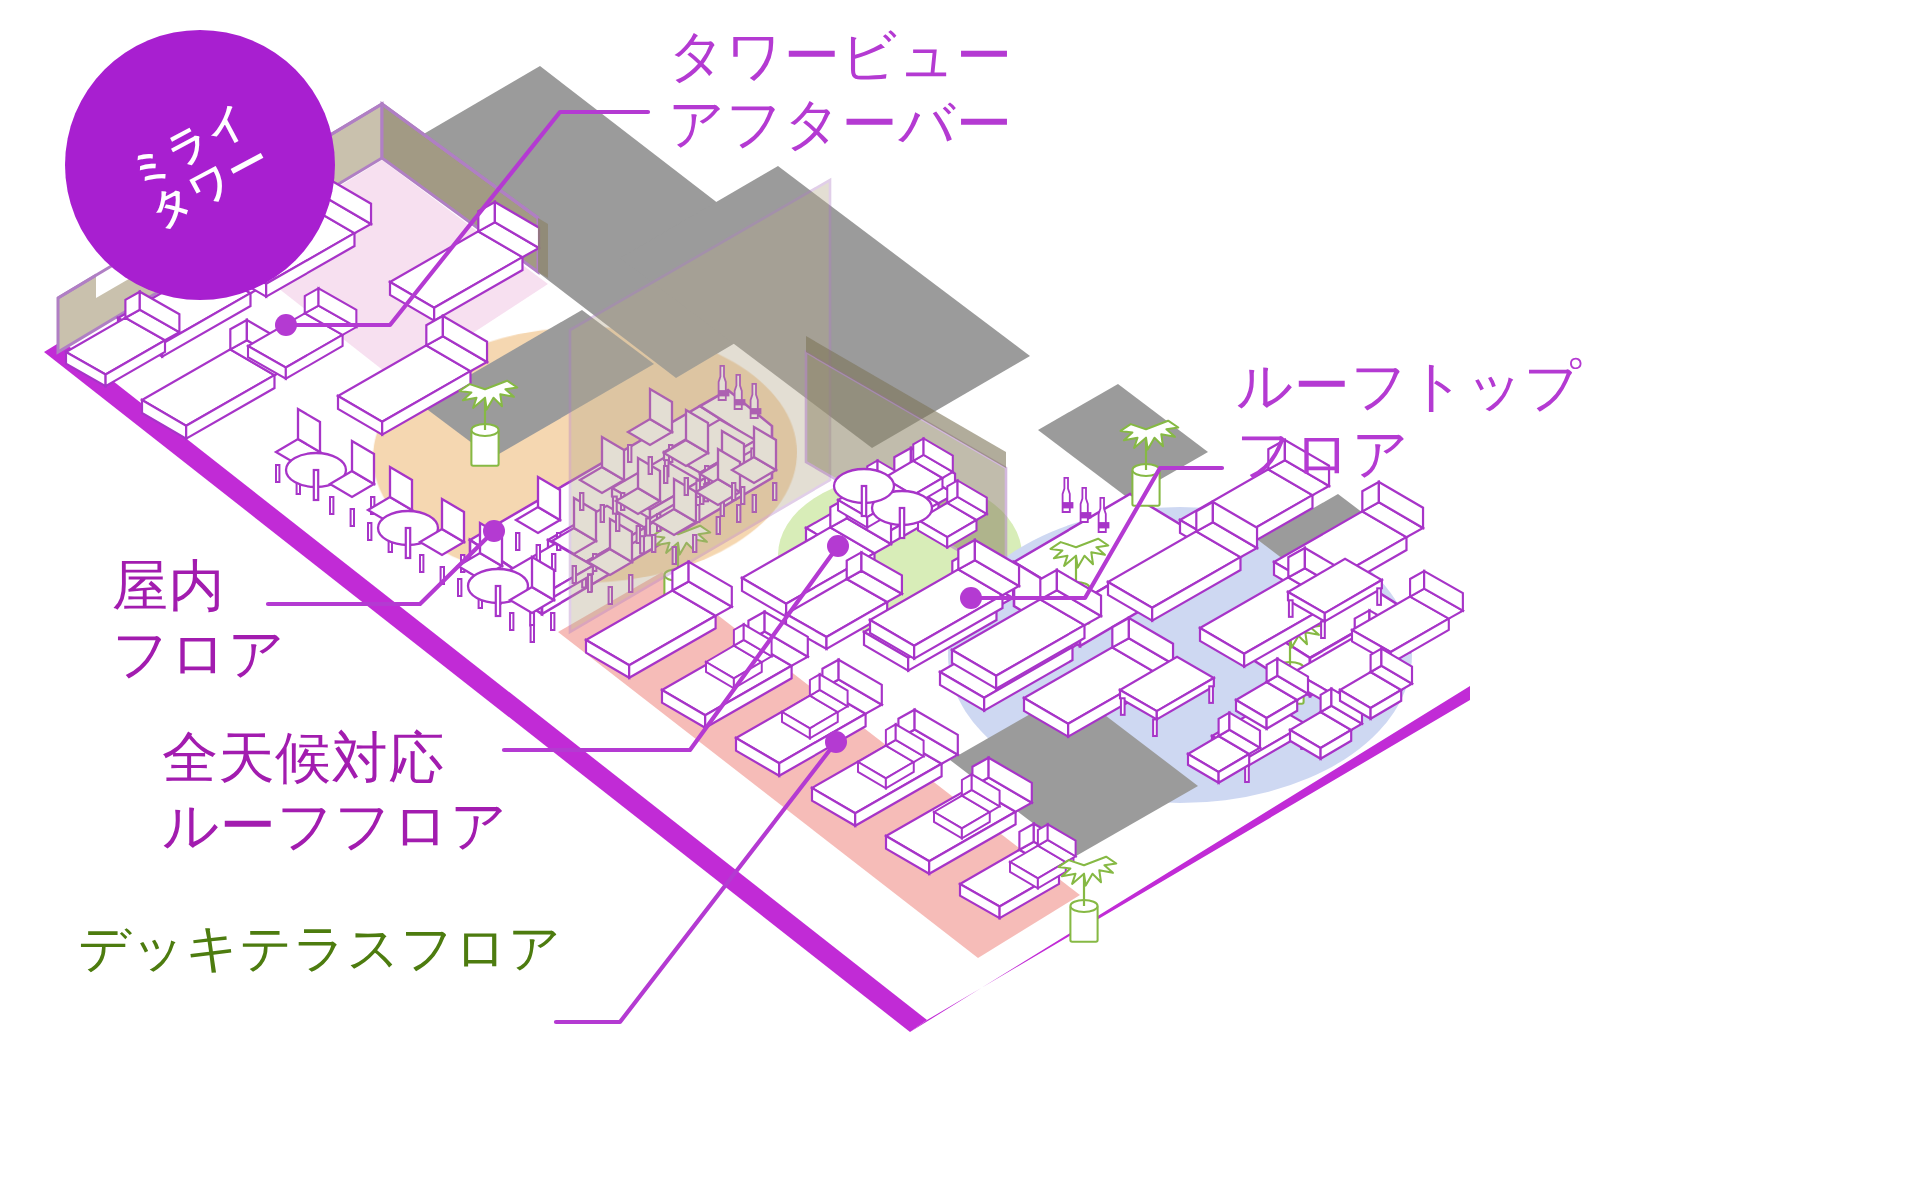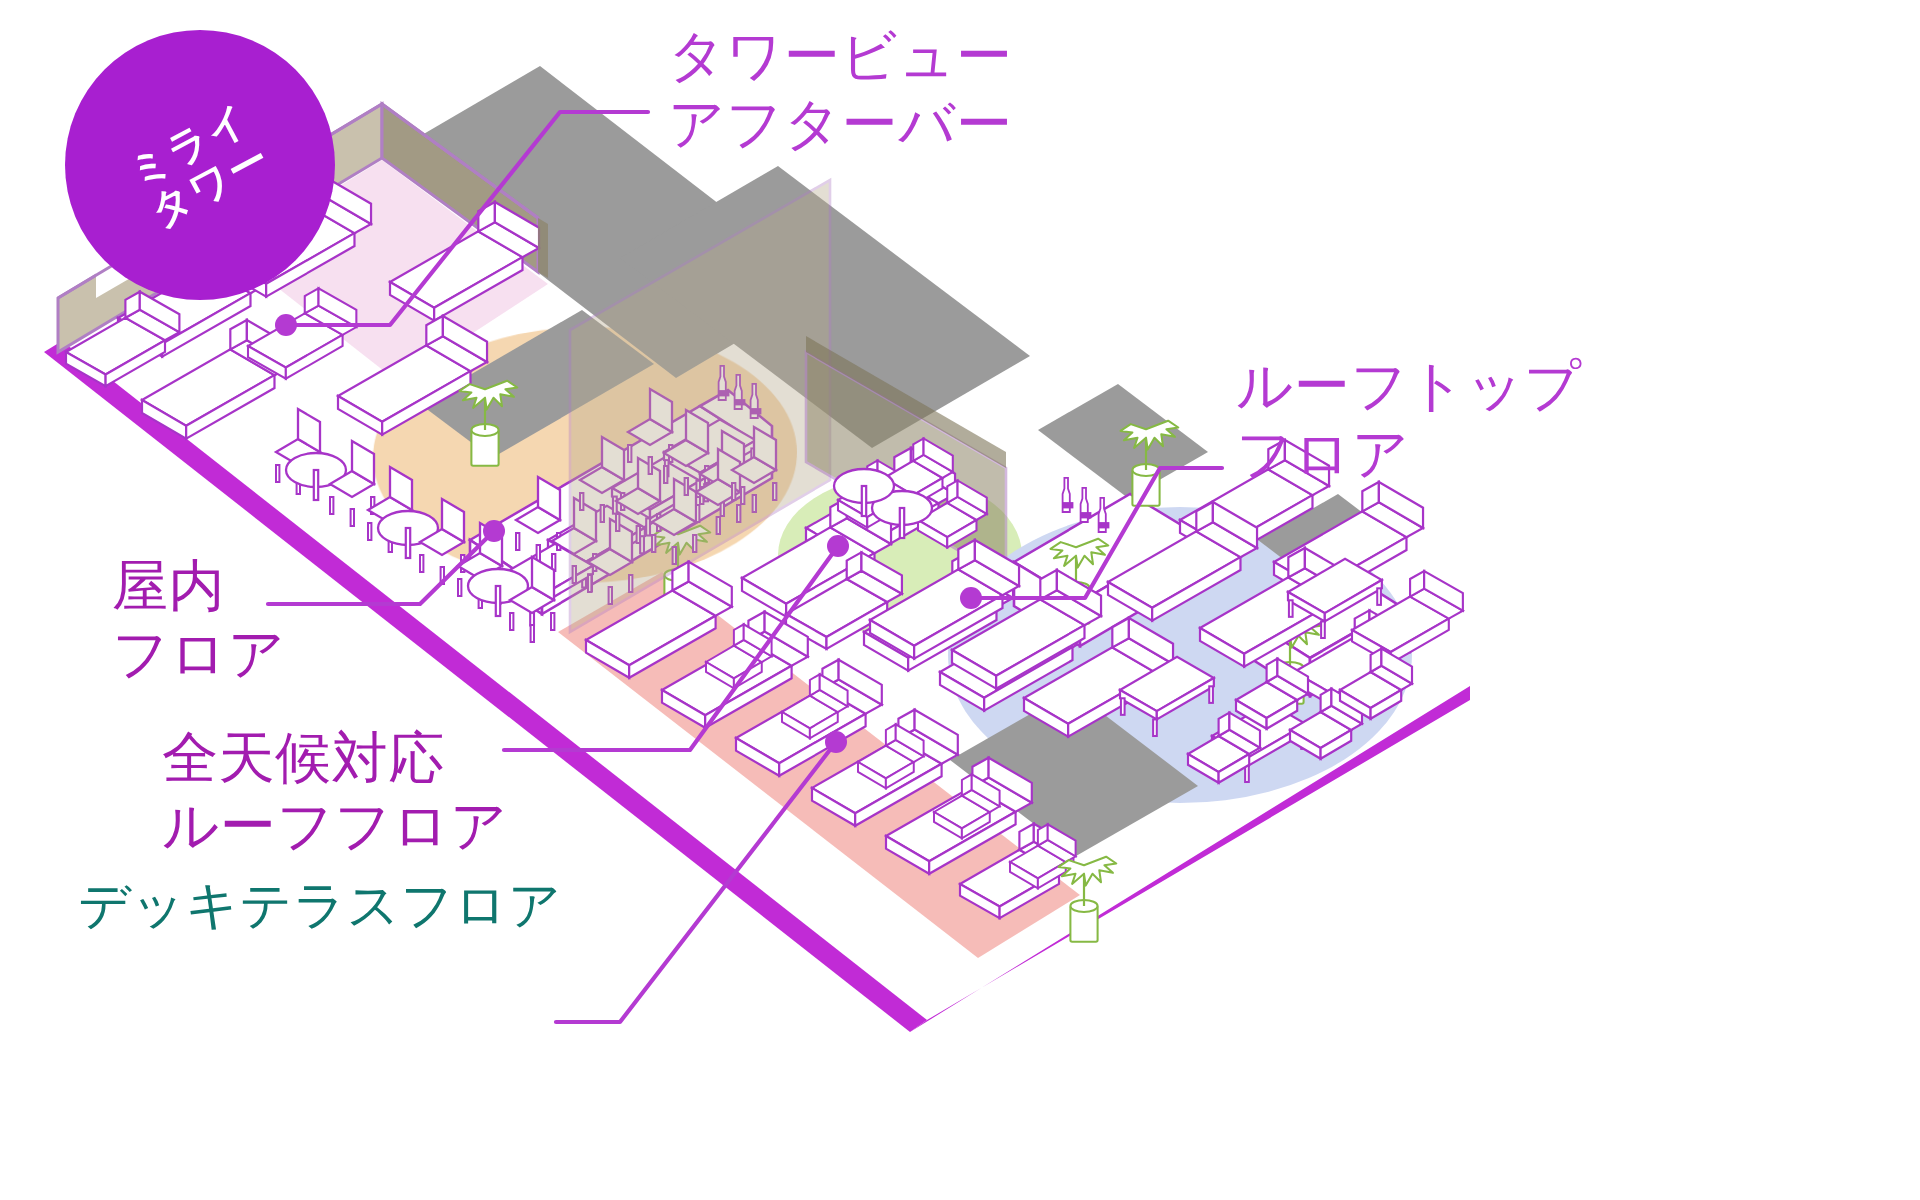--- a/index.html
+++ b/index.html
@@ -431,16 +431,16 @@
 
   <div id="labels">
       <div class="lbl big" style="left: 668px; top: 22px; color: rgb(180, 58, 210);">タワービュー
 アフターバー</div>
       <div class="lbl big" style="left: 1236px; top: 352px; color: rgb(180, 58, 210);">ルーフトップ
 フロア</div>
       <div class="lbl big" style="left: 112px; top: 552px; color: #a21caf;">屋内
 フロア</div>
       <div class="lbl big" style="left: 162px; top: 724px; color: #a21caf;">全天候対応
 ルーフフロア</div>
-      <div class="lbl mid" style="left: 78px; top: 874px; color: #0f766e;">デッキテラスフロア</div>
+      <div class="lbl mid" style="left: 78px; top: 917px; color: #4d7c0f;">デッキテラスフロア</div>
     </div>
 
 </div>
 
 </body></html>

